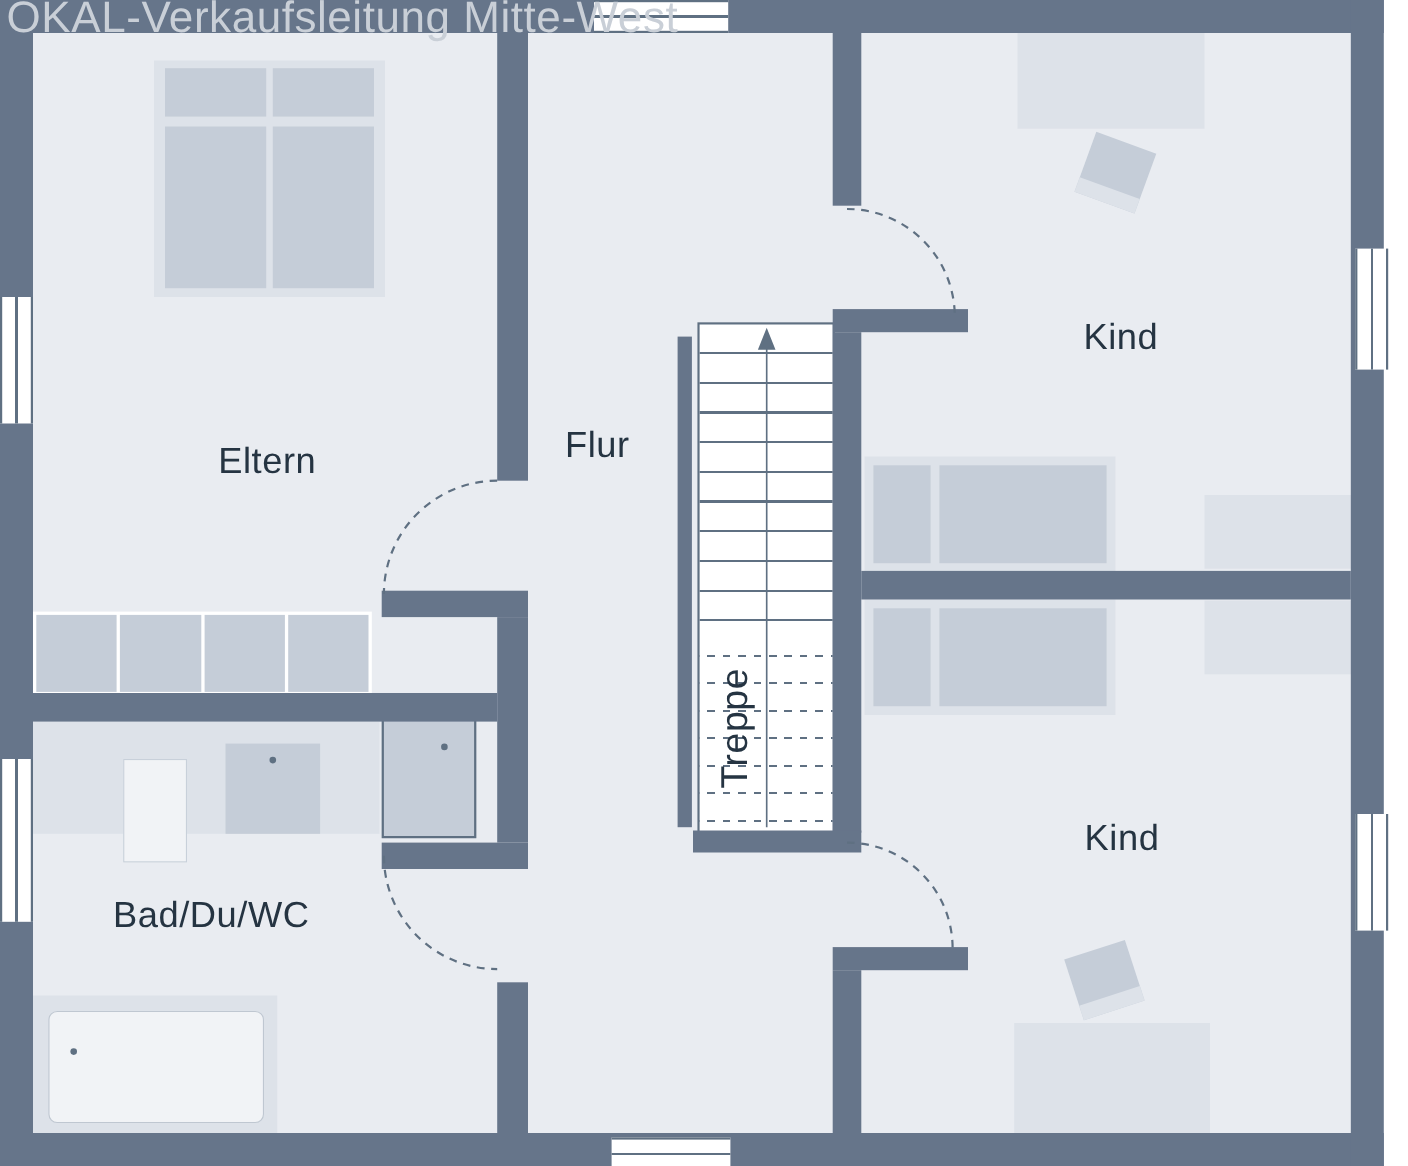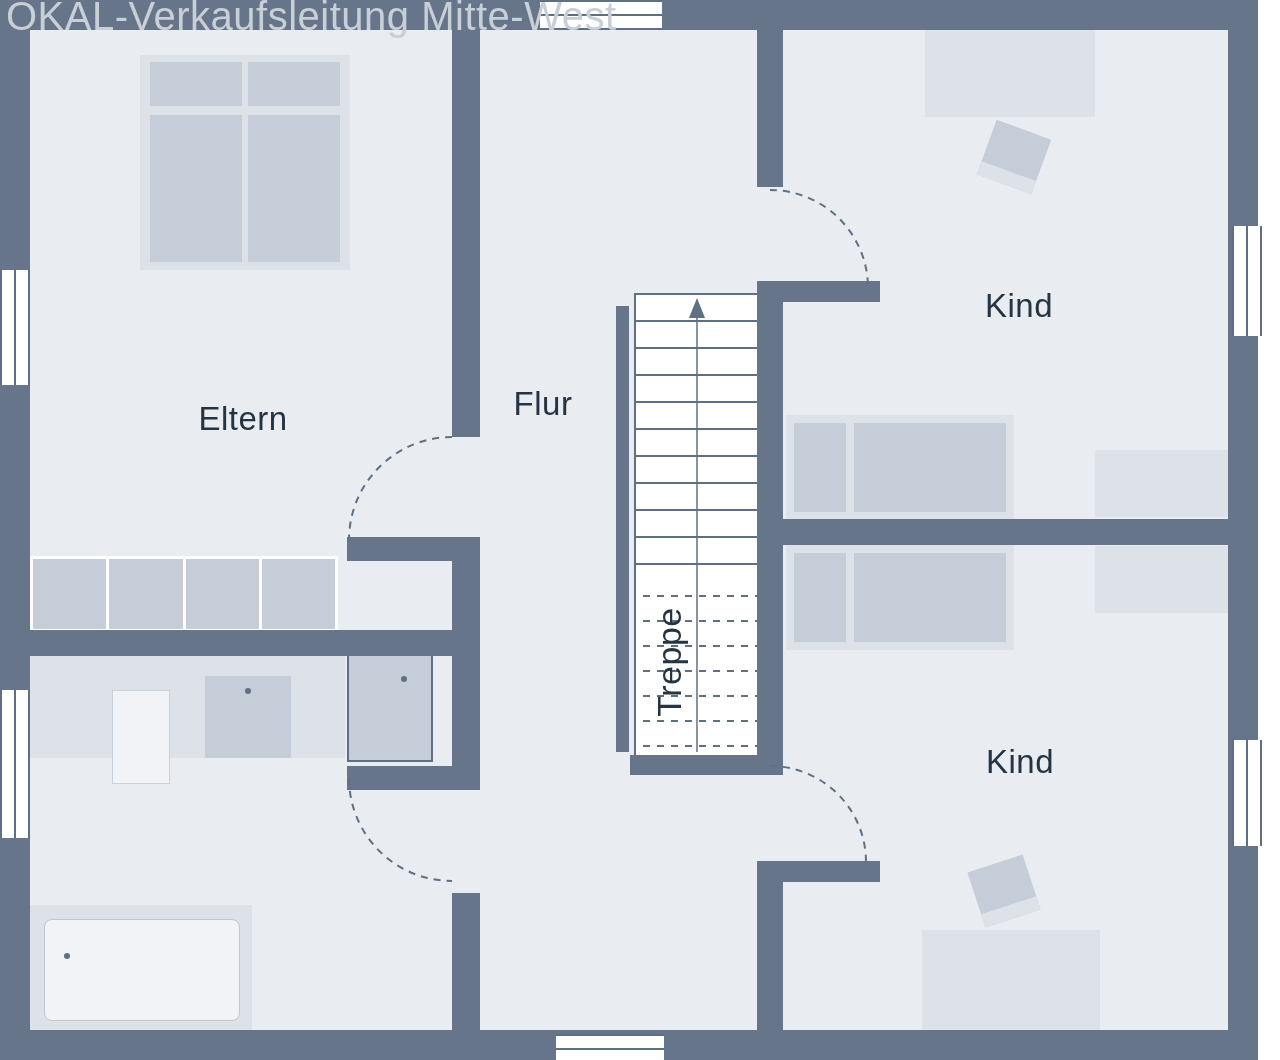--- a/index.html
+++ b/index.html
@@ -147,17 +147,18 @@
     <path class="arc" d="M 770 190 A 98 98 0 0 1 868 288"></path>
     <path class="arc" d="M 770 766 A 96 96 0 0 1 866 862"></path>
     <line class="walkline" x1="697" y1="752" x2="697" y2="314"></line>
     <polygon class="arrowhead" points="689,318 705,318 697,298"></polygon>
   </svg>
 
   <div class="label" style="left:243px;top:419px">Eltern</div>
   <div class="label" style="left:543px;top:404px">Flur</div>
   <div class="label" style="left:1019px;top:306px">Kind</div>
   <div class="label" style="left:1020px;top:762px">Kind</div>
+  <div class="label" style="left:192px;top:832px">Bad/Du/WC</div>
   <div class="label rot" style="left:669px;top:662px">Treppe</div>
 
   <div class="watermark">OKAL-Verkaufsleitung Mitte-West</div>
 
 </div>
 
 </body></html>

